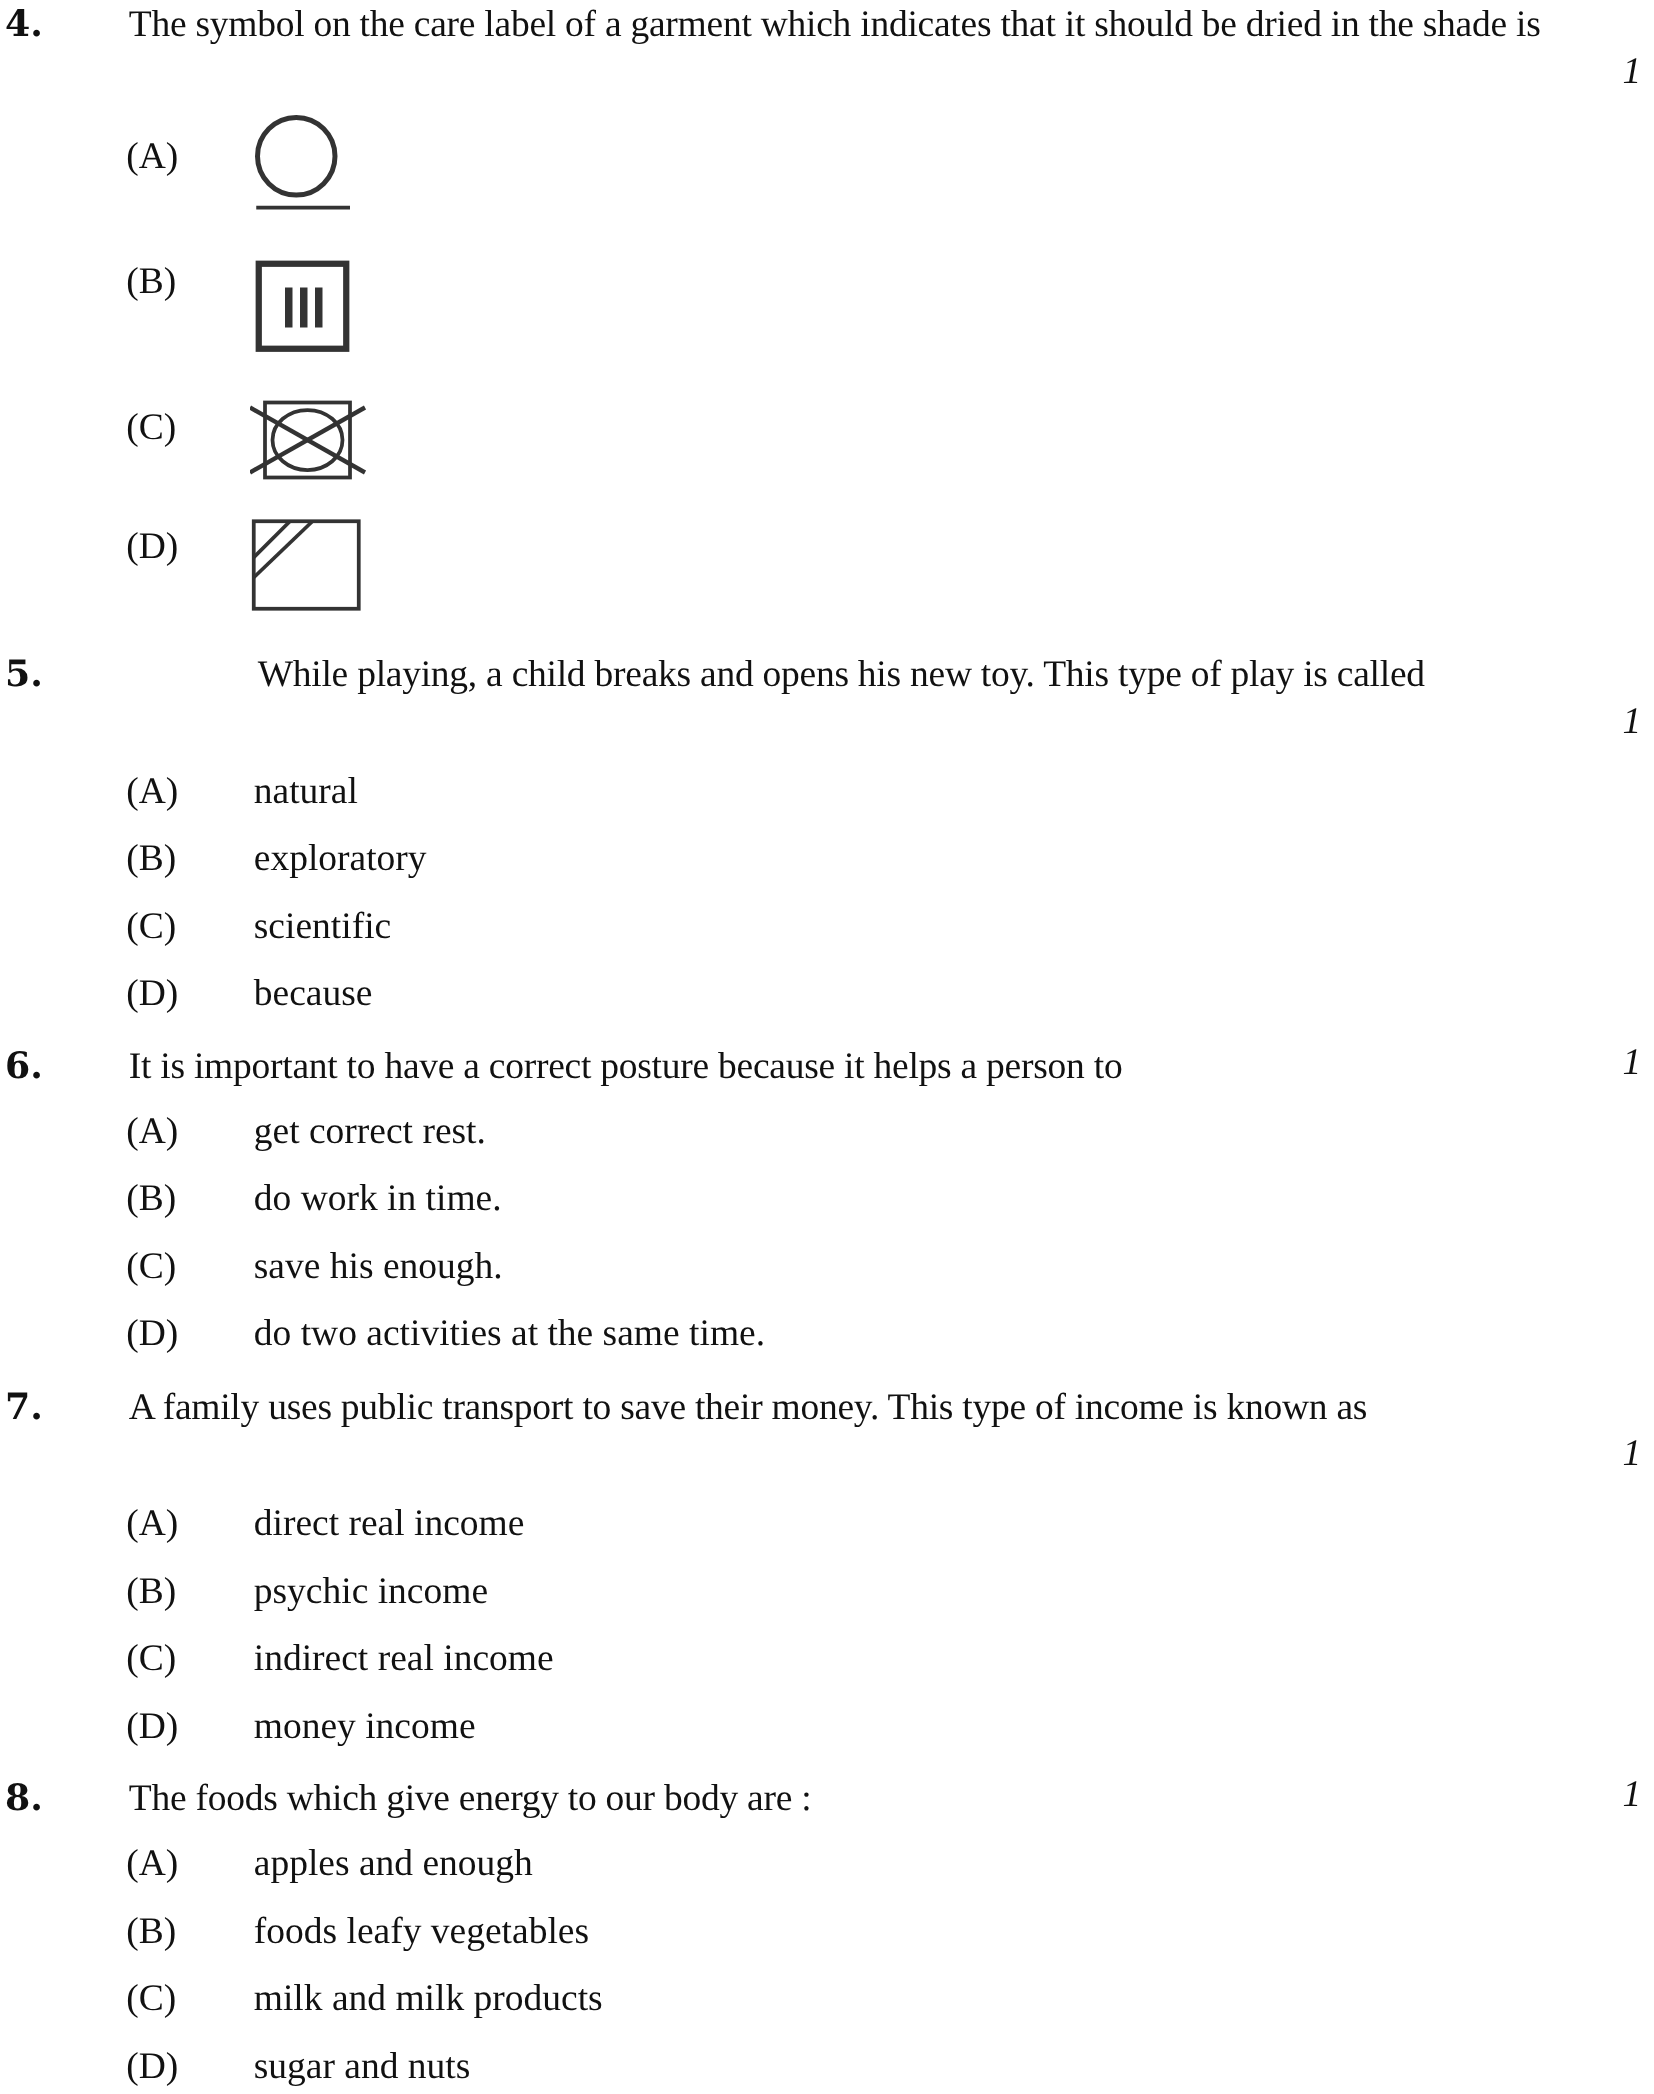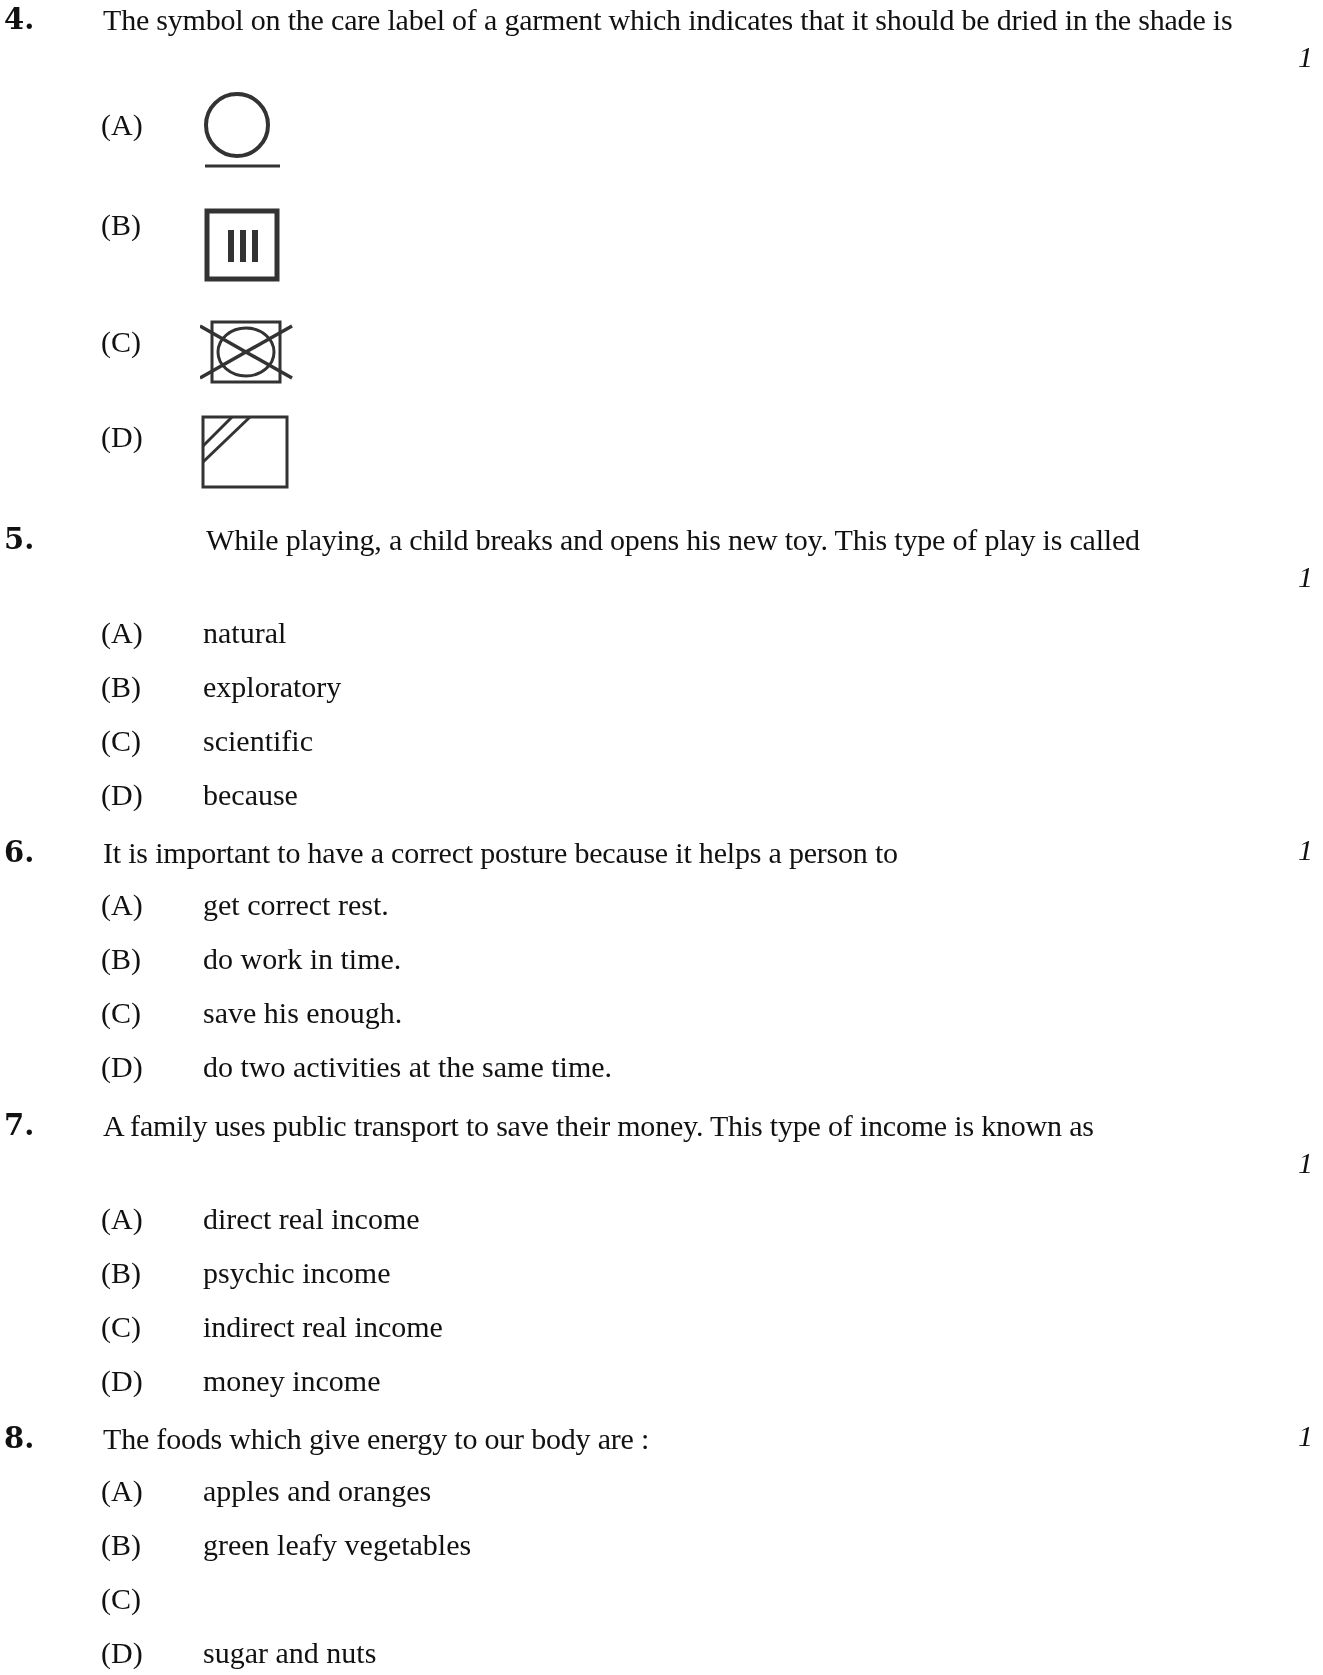--- a/index.html
+++ b/index.html
@@ -157,28 +157,29 @@
       <span class="opt-text">money income</span>
     </div>
   </div>
 
   <div class="q" style="top:1419px;">
     <span class="qnum" style="top:2px;">8.</span>
     <div class="qtext" style="top:-1px;font-family:Liberation Serif, serif;">The foods which give energy to our body are :</div>
     <span class="marks" style="top:0px;">1</span>
     <div class="opt" style="top:55px;">
       <span class="opt-label">(A)</span>
-      <span class="opt-text">apples and oranges</span>
+      <span class="opt-text">apples and enough</span>
     </div>
     <div class="opt" style="top:109px;">
       <span class="opt-label">(B)</span>
-      <span class="opt-text">green leafy vegetables</span>
+      <span class="opt-text">foods leafy vegetables</span>
     </div>
     <div class="opt" style="top:163px;">
       <span class="opt-label">(C)</span>
+      <span class="opt-text">milk and milk products</span>
     </div>
     <div class="opt" style="top:217px;">
       <span class="opt-label">(D)</span>
       <span class="opt-text">sugar and nuts</span>
     </div>
   </div>
 
 </div>
 
 </body></html>

